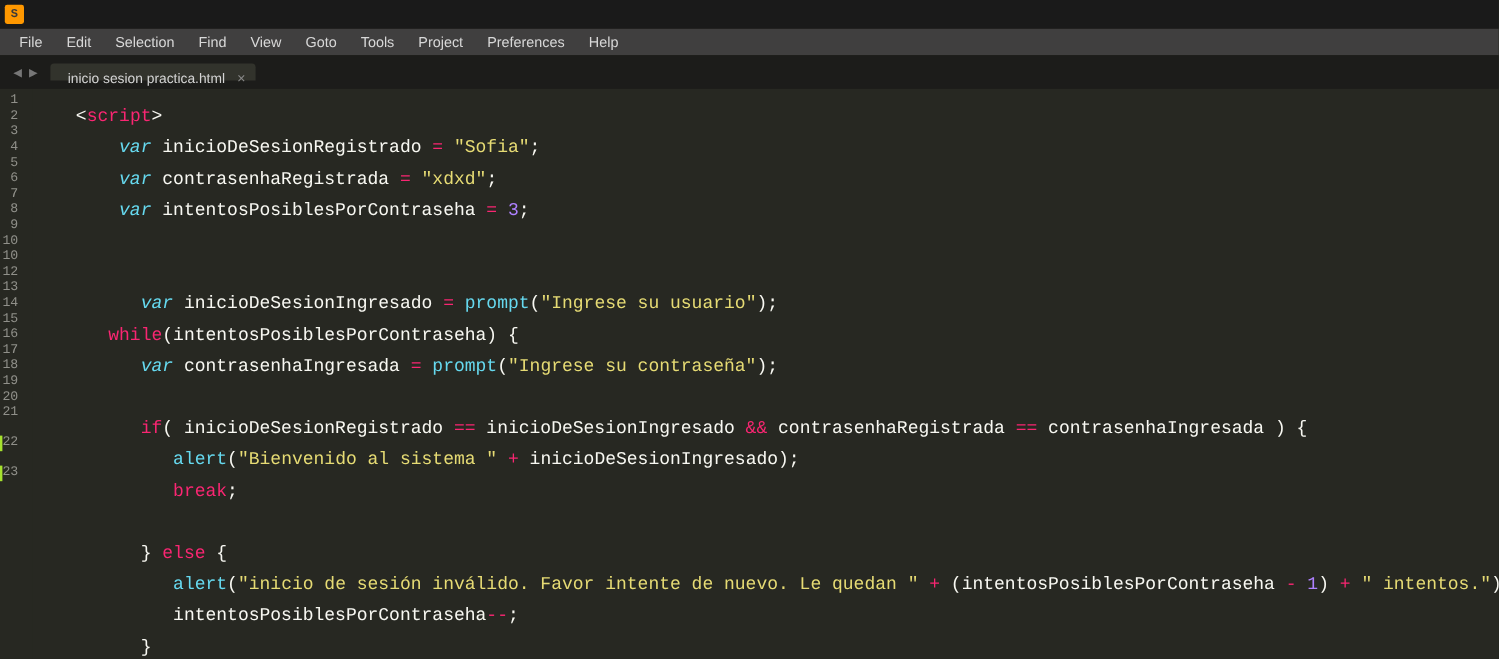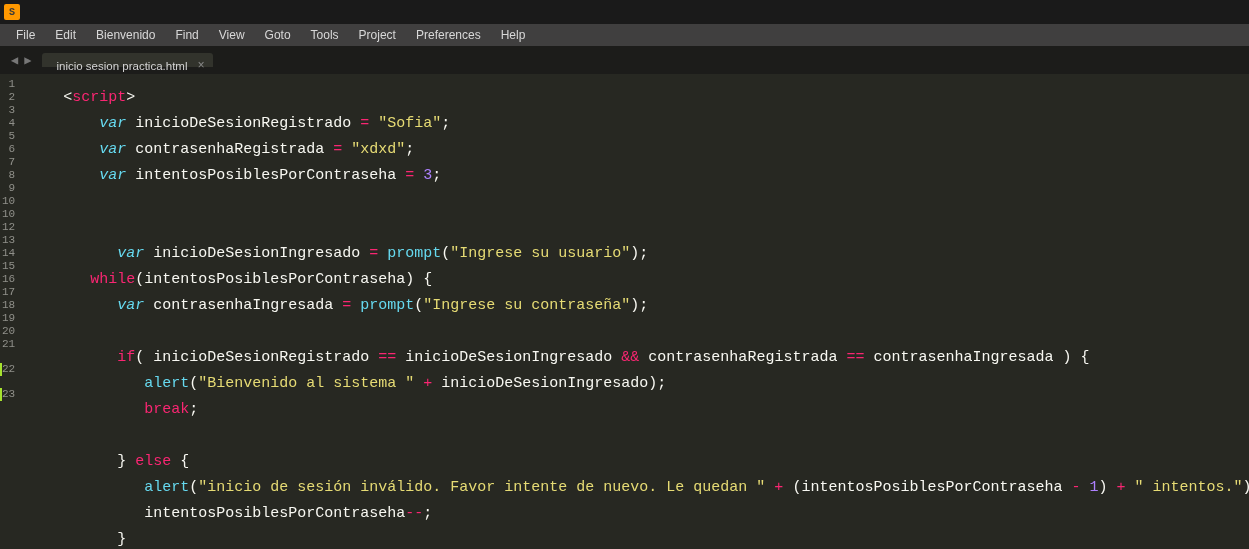--- a/index.html
+++ b/index.html
@@ -148,21 +148,21 @@
 </head>
 <body>
 
 <div class="title-bar">
   <div class="app-icon">S</div>
 </div>
 
 <div class="menu-bar">
   <div class="menu-item">File</div>
   <div class="menu-item">Edit</div>
-  <div class="menu-item">Bienvenido</div>
+  <div class="menu-item">Selection</div>
   <div class="menu-item">Find</div>
   <div class="menu-item">View</div>
   <div class="menu-item">Goto</div>
   <div class="menu-item">Tools</div>
   <div class="menu-item">Project</div>
   <div class="menu-item">Preferences</div>
   <div class="menu-item">Help</div>
 </div>
 
 <div class="tab-bar">

